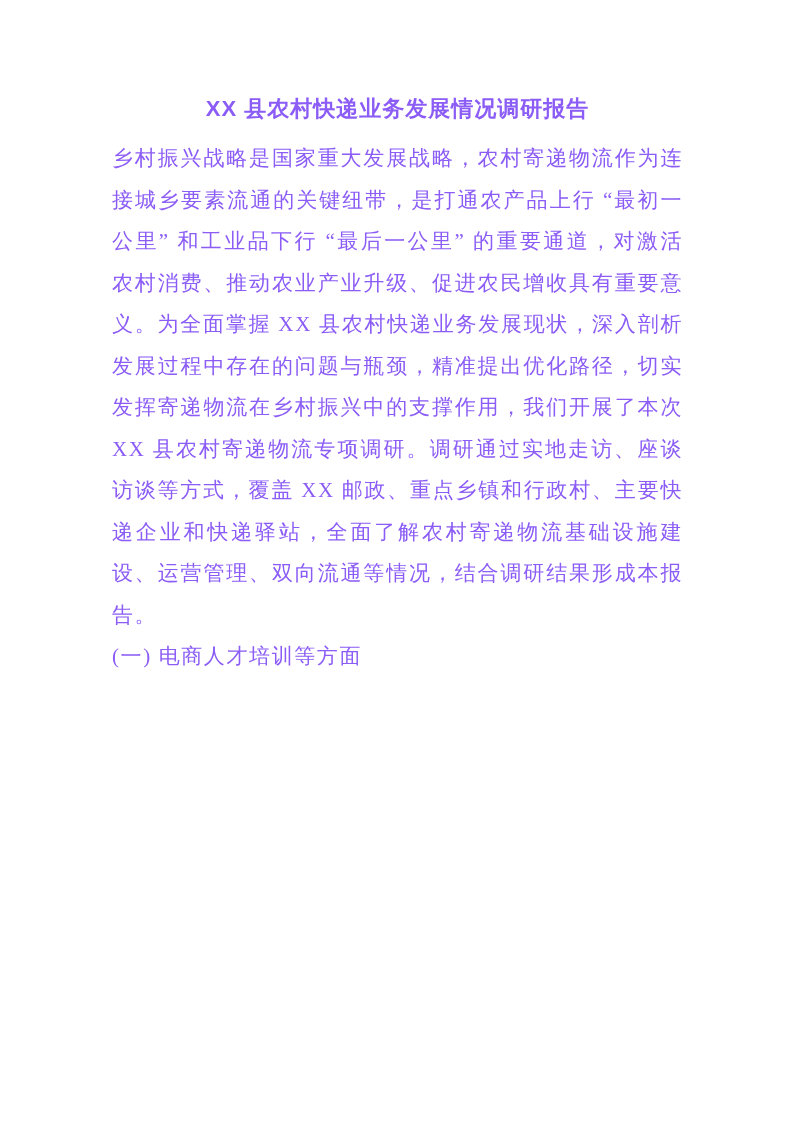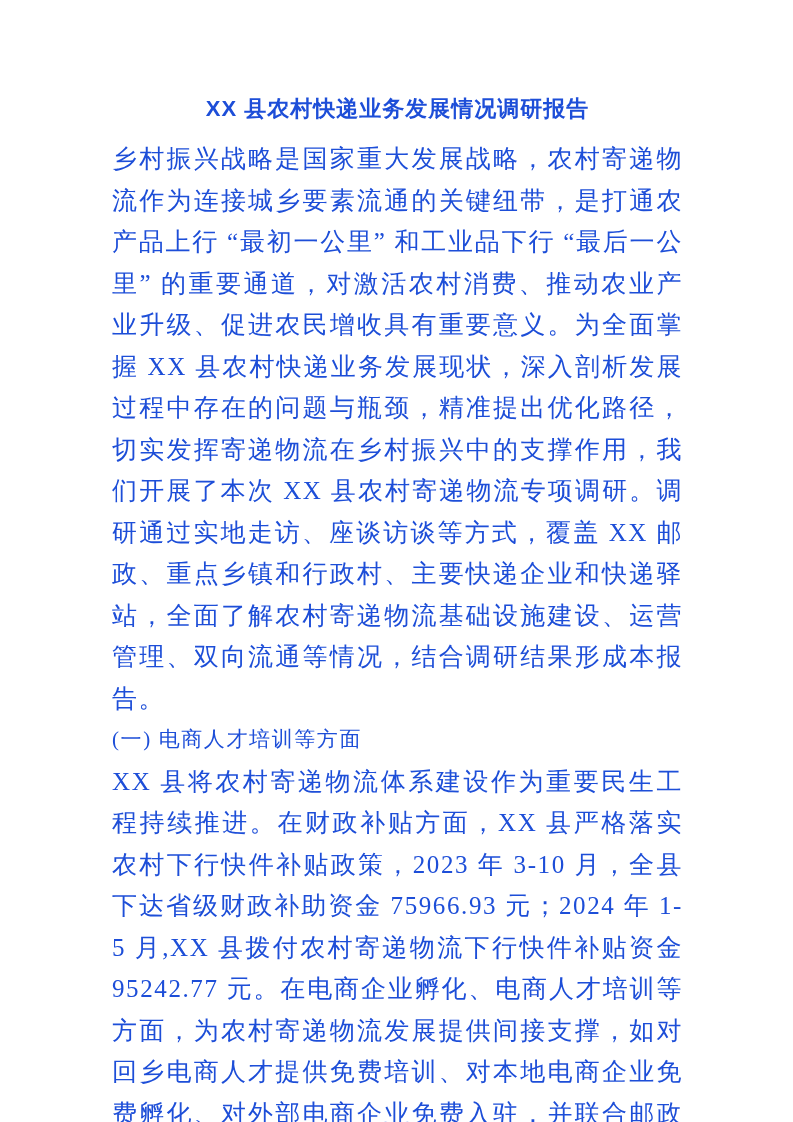--- a/index.html
+++ b/index.html
@@ -7,36 +7,36 @@
     padding: 0;
     background: #ffffff;
   }
   .page {
     position: relative;
     width: 793px;
     height: 1122px;
     box-sizing: border-box;
     background: #ffffff;
     padding: 92px 110px 0 112px;
-    color: #1d4ed8;
+    color: #8b5cf6;
     font-family: "Liberation Serif", "DejaVu Serif", serif;
     overflow: hidden;
   }
   .doc-title {
     margin: 0 0 12px 0;
     font-size: 22px;
     line-height: 34px;
     font-weight: bold;
     text-align: center;
     letter-spacing: 1px;
     font-family: "Liberation Sans", "DejaVu Sans", sans-serif;
   }
   .para {
     margin: 0;
-    font-size: 25px;
+    font-size: 21px;
     line-height: 41.5px;
     letter-spacing: 1.6px;
     text-align: justify;
     text-justify: inter-character;
     word-break: break-all;
   }
   .heading-1, .heading-2 {
     margin: 0;
     font-size: 21px;
     line-height: 41.5px;
@@ -49,14 +49,13 @@
 <body>
 
 <div class="page">
   <h1 class="doc-title">XX 县农村快递业务发展情况调研报告</h1>
 
   <p class="para">乡村振兴战略是国家重大发展战略，农村寄递物流作为连接城乡要素流通的关键纽带，是打通农产品上行 “最初一公里” 和工业品下行 “最后一公里” 的重要通道，对激活农村消费、推动农业产业升级、促进农民增收具有重要意义。为全面掌握 XX 县农村快递业务发展现状，深入剖析发展过程中存在的问题与瓶颈，精准提出优化路径，切实发挥寄递物流在乡村振兴中的支撑作用，我们开展了本次 XX 县农村寄递物流专项调研。调研通过实地走访、座谈访谈等方式，覆盖 XX 邮政、重点乡镇和行政村、主要快递企业和快递驿站，全面了解农村寄递物流基础设施建设、运营管理、双向流通等情况，结合调研结果形成本报告。</p>
 
 
   <h3 class="heading-2">(一) 电商人才培训等方面</h3>
 
-  <p class="para">XX 县将农村寄递物流体系建设作为重要民生工程持续推进。在财政补贴方面，XX 县严格落实农村下行快件补贴政策，2023 年 3-10 月，全县下达省级财政补助资金 75966.93 元；2024 年 1-5 月,XX 县拨付农村寄递物流下行快件补贴资金 95242.77 元。在电商企业孵化、电商人才培训等方面，为农村寄递物流发展提供间接支撑，如对回乡电商人才提供免费培训、对本地电商企业免费孵化、对外部电商企业免费入驻，并联合邮政银行、XX 银行为电商企业提供金融贷款支持。</p>
 </div>
 
 </body></html>

